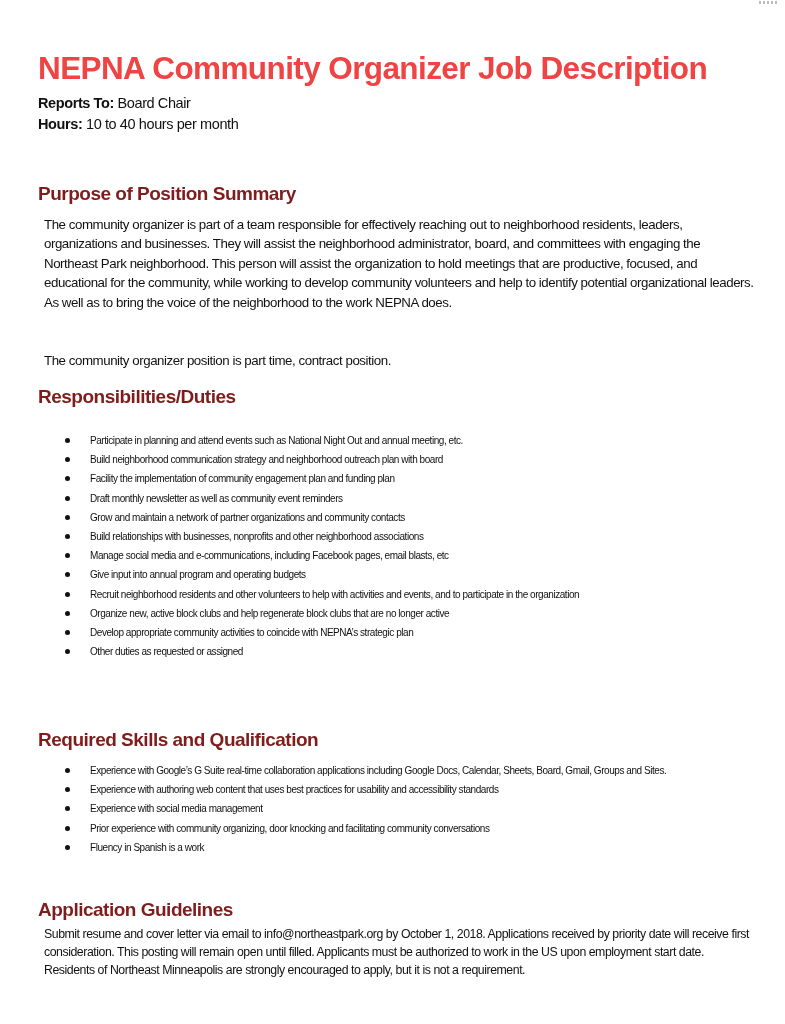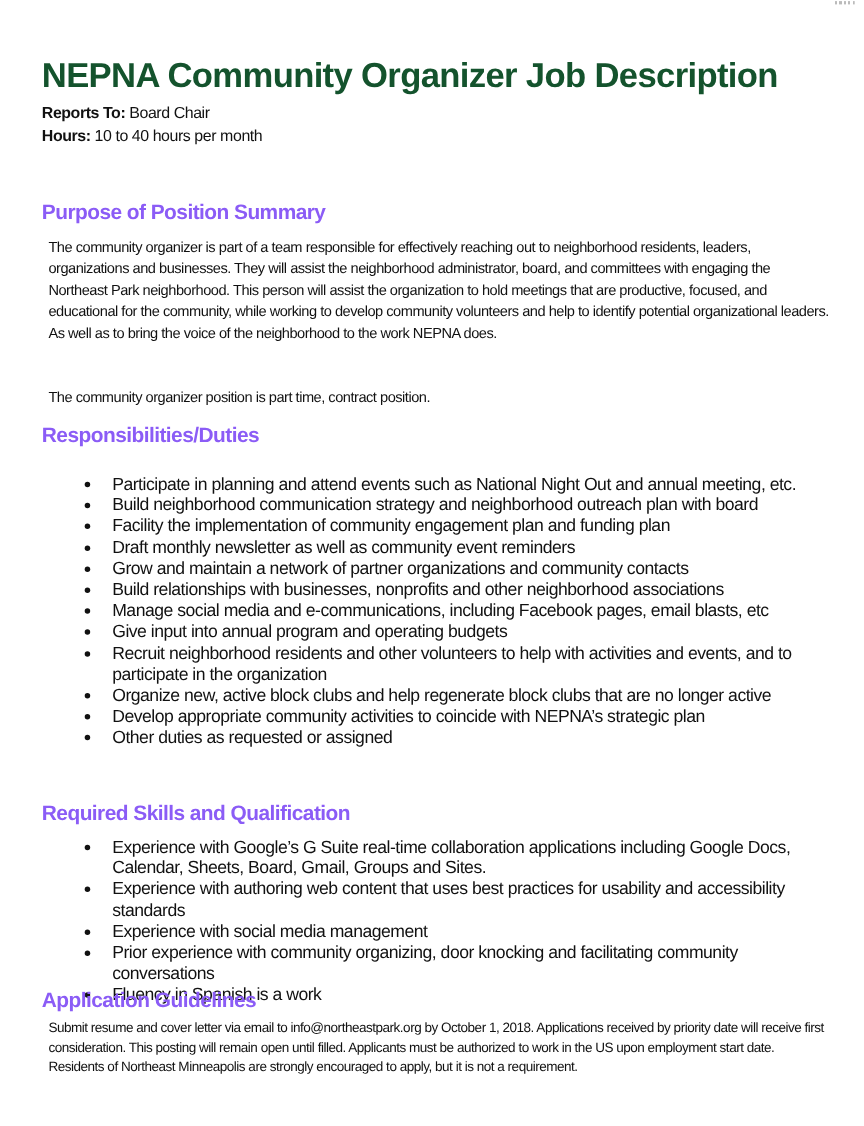--- a/index.html
+++ b/index.html
@@ -9,36 +9,36 @@
     color: #111111;
   }
   .scan-mark {
     position: absolute; top: 1px; right: 8px; width: 18px; height: 3px;
     background: repeating-linear-gradient(90deg, #bbb 0 2px, transparent 2px 4px);
   }
   .page { position: absolute; left: 38px; top: 0; width: 720px; }
   .title {
     position: absolute; top: 50px; left: 0;
     font-size: 31.5px; font-weight: bold; letter-spacing: -0.6px;
-    white-space: nowrap; color: #14532d;
+    white-space: nowrap; color: #ef4444;
   }
   .meta { position: absolute; top: 93px; left: 0; font-size: 14.5px; line-height: 21px; letter-spacing: -0.4px; }
   .meta .row { white-space: nowrap; }
   .meta .k { font-weight: bold; }
   h2 {
     position: absolute; left: 0; margin: 0;
-    font-size: 19px; font-weight: bold; letter-spacing: -0.5px; white-space: nowrap; color: #8b5cf6;
+    font-size: 19px; font-weight: bold; letter-spacing: -0.5px; white-space: nowrap; color: #7f1d1d;
   }
   .para {
     position: absolute; left: 6px; width: 712px; margin: 0;
     font-size: 13.3px; line-height: 19.4px; letter-spacing: -0.45px;
   }
   ul.bullets {
-    position: absolute; left: 16px; margin: 0; padding: 0; list-style: none;
-    font-size: 16px; line-height: 19.2px; letter-spacing: -0.45px;
+    position: absolute; left: 4px; margin: 0; padding: 0; list-style: none;
+    font-size: 10px; line-height: 19.2px; letter-spacing: -0.45px;
   }
   ul.bullets li { position: relative; padding-left: 48px; width: 650px; }
   ul.bullets li .dot {
     position: absolute; left: 23px; top: 7px; width: 5px; height: 5px; border-radius: 50%; background: #111;
   }
   .guidelines { font-size: 12.3px; line-height: 18px; letter-spacing: -0.45px; width: 712px; }
 </style>
 </head>
 <body>
 

